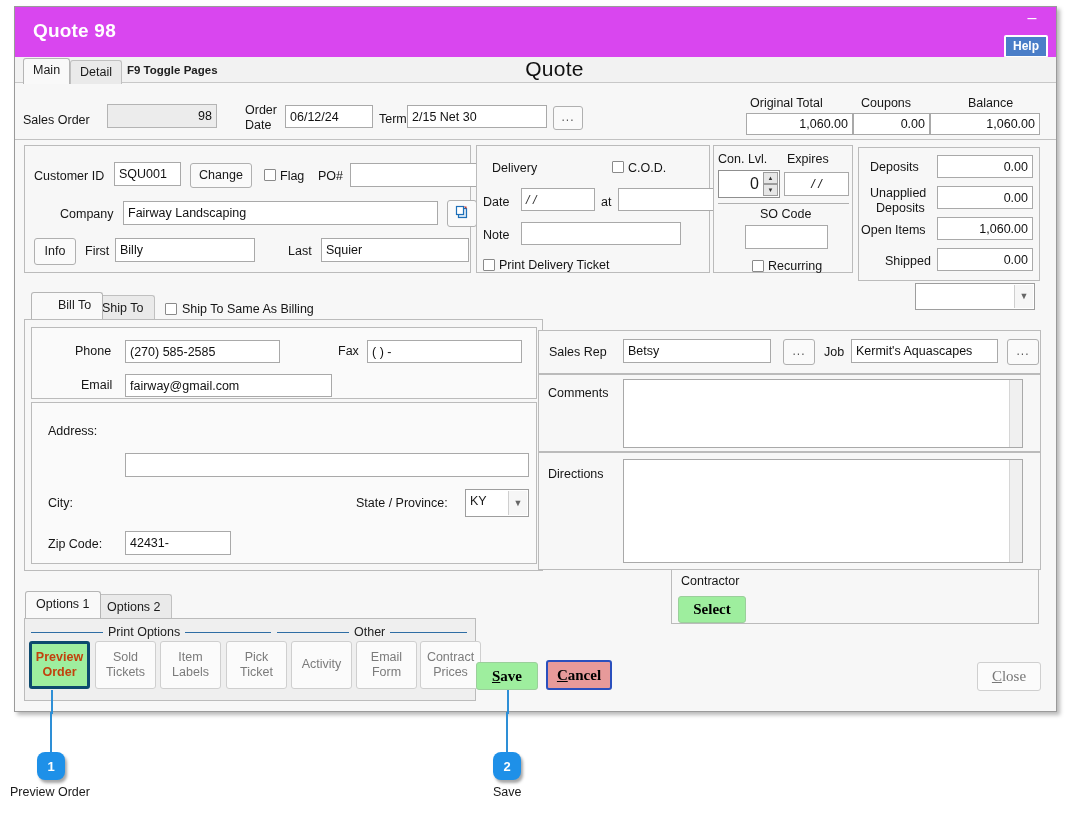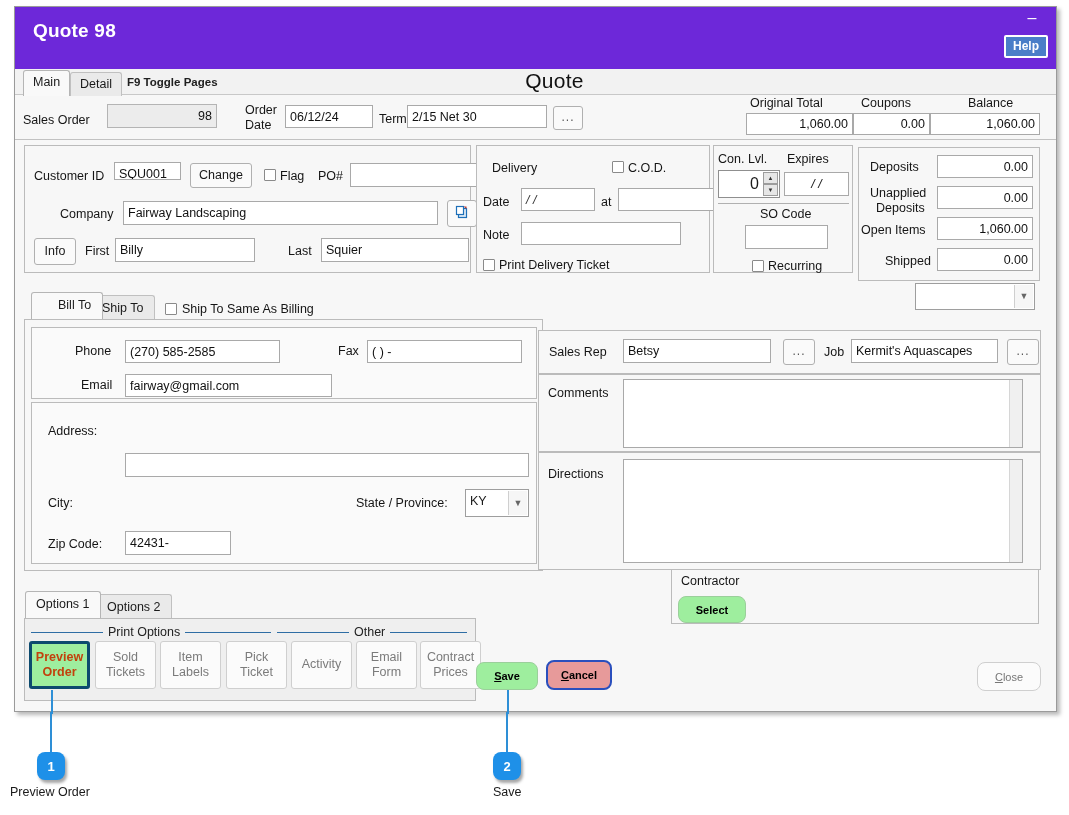--- a/index.html
+++ b/index.html
@@ -17,22 +17,22 @@
   
   .window {
     position: absolute; left: 14px; top: 6px;
     width: 1043px; height: 706px;
     background: #f7f7f7;
     border: 1px solid #9a9a9a;
     box-shadow: 3px 3px 4px rgba(0,0,0,.28);
   }
   .titlebar {
     position: relative;
-    height: 62px;
-    background: #6d28d9;
+    height: 50px;
+    background: #d946ef;
     color: #fff;
   }
   .titlebar .title {
     position:absolute; left: 18px; top: 13px;
     font-size: 19px; font-weight: bold; letter-spacing: .2px;
   }
   .min-btn {
     position:absolute; right: 16px; top: 6px;
     width: 16px; height: 16px; color:#fff;
     font-size: 16px; line-height: 10px; text-align:center;
@@ -115,23 +115,24 @@
   .optbtn {
     position:absolute; background:#fbfbfb; border:1px solid #cfcfcf; border-radius:3px;
     color:#7b7b7b; font-size:12.5px; text-align:center;
     display:flex; flex-direction:column; align-items:center; justify-content:center; line-height:1.22;
   }
   .optbtn.green { background:#9EEE9E; border:3px solid #0c4a6e; color:#c2410c; font-weight:bold; }
   .sepline { position:absolute; height:1px; background:#2E6DA4; }
   .seplabel { position:absolute; background:#efefef; font-size:12.5px; color:#222; padding:0 5px; }
 
   .actbtn {
-    position:absolute; border-radius:8px; font-size:11px;
+    position:absolute; border-radius:3px; font-size:15px;
     display:flex; align-items:center; justify-content:center;
     font-weight:bold;
+    font-family:Liberation Serif, serif;
   }
   .actbtn.save { background:#9EEE9E; border:1px solid #9bcf9b; color:#000; }
   .actbtn.cancel { background:#E79A9A; border:2px solid #2a4fbd; color:#000; }
   .actbtn.close { background:#fbfbfb; border:1px solid #cfcfcf; color:#777; font-weight:normal; }
   .u { text-decoration: underline; }
 
   
   .callout {
     position:absolute; width:28px; height:28px; border-radius:8px;
     background:#1E90E8; color:#fff; font-size:13px; font-weight:bold;
@@ -180,21 +181,21 @@
     <div class="fld right" style="left:838px; top:106px; width:77px; height:22px; line-height:19px;">0.00</div>
 
     <div class="lbl" style="left:953px; top:89px;">Balance</div>
     <div class="fld right" style="left:915px; top:106px; width:110px; height:22px; line-height:19px;">1,060.00</div>
 
     <div class="hline" style="left:0px; top:132px; width:1041px;"></div>
 
     <div class="grp" style="left:9px; top:138px; width:447px; height:128px;"></div>
 
     <div class="lbl" style="left:19px; top:162px;">Customer ID</div>
-    <div class="fld" style="left:99px; top:155px; width:67px; height:18px; line-height:21px;">SQU001</div>
+    <div class="fld" style="left:99px; top:155px; width:67px; height:24px; line-height:21px;">SQU001</div>
     <div class="btn" style="left:175px; top:156px; width:62px; height:25px;">Change</div>
     <div class="cb" style="left:249px; top:162px;"></div>
     <div class="lbl" style="left:265px; top:162px;">Flag</div>
     <div class="lbl" style="left:303px; top:162px;">PO#</div>
     <div class="fld" style="left:335px; top:156px; width:128px; height:24px;"></div>
 
     <div class="lbl" style="left:45px; top:200px;">Company</div>
     <div class="fld" style="left:108px; top:194px; width:315px; height:24px; line-height:21px;">Fairway Landscaping</div>
     <div class="btn" style="left:432px; top:193px; width:30px; height:27px;">
       <span>

